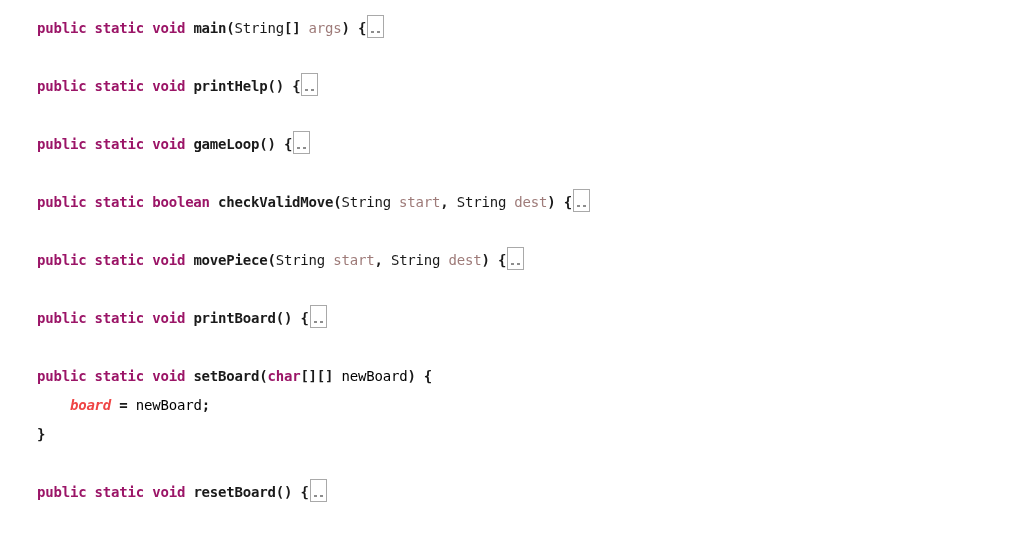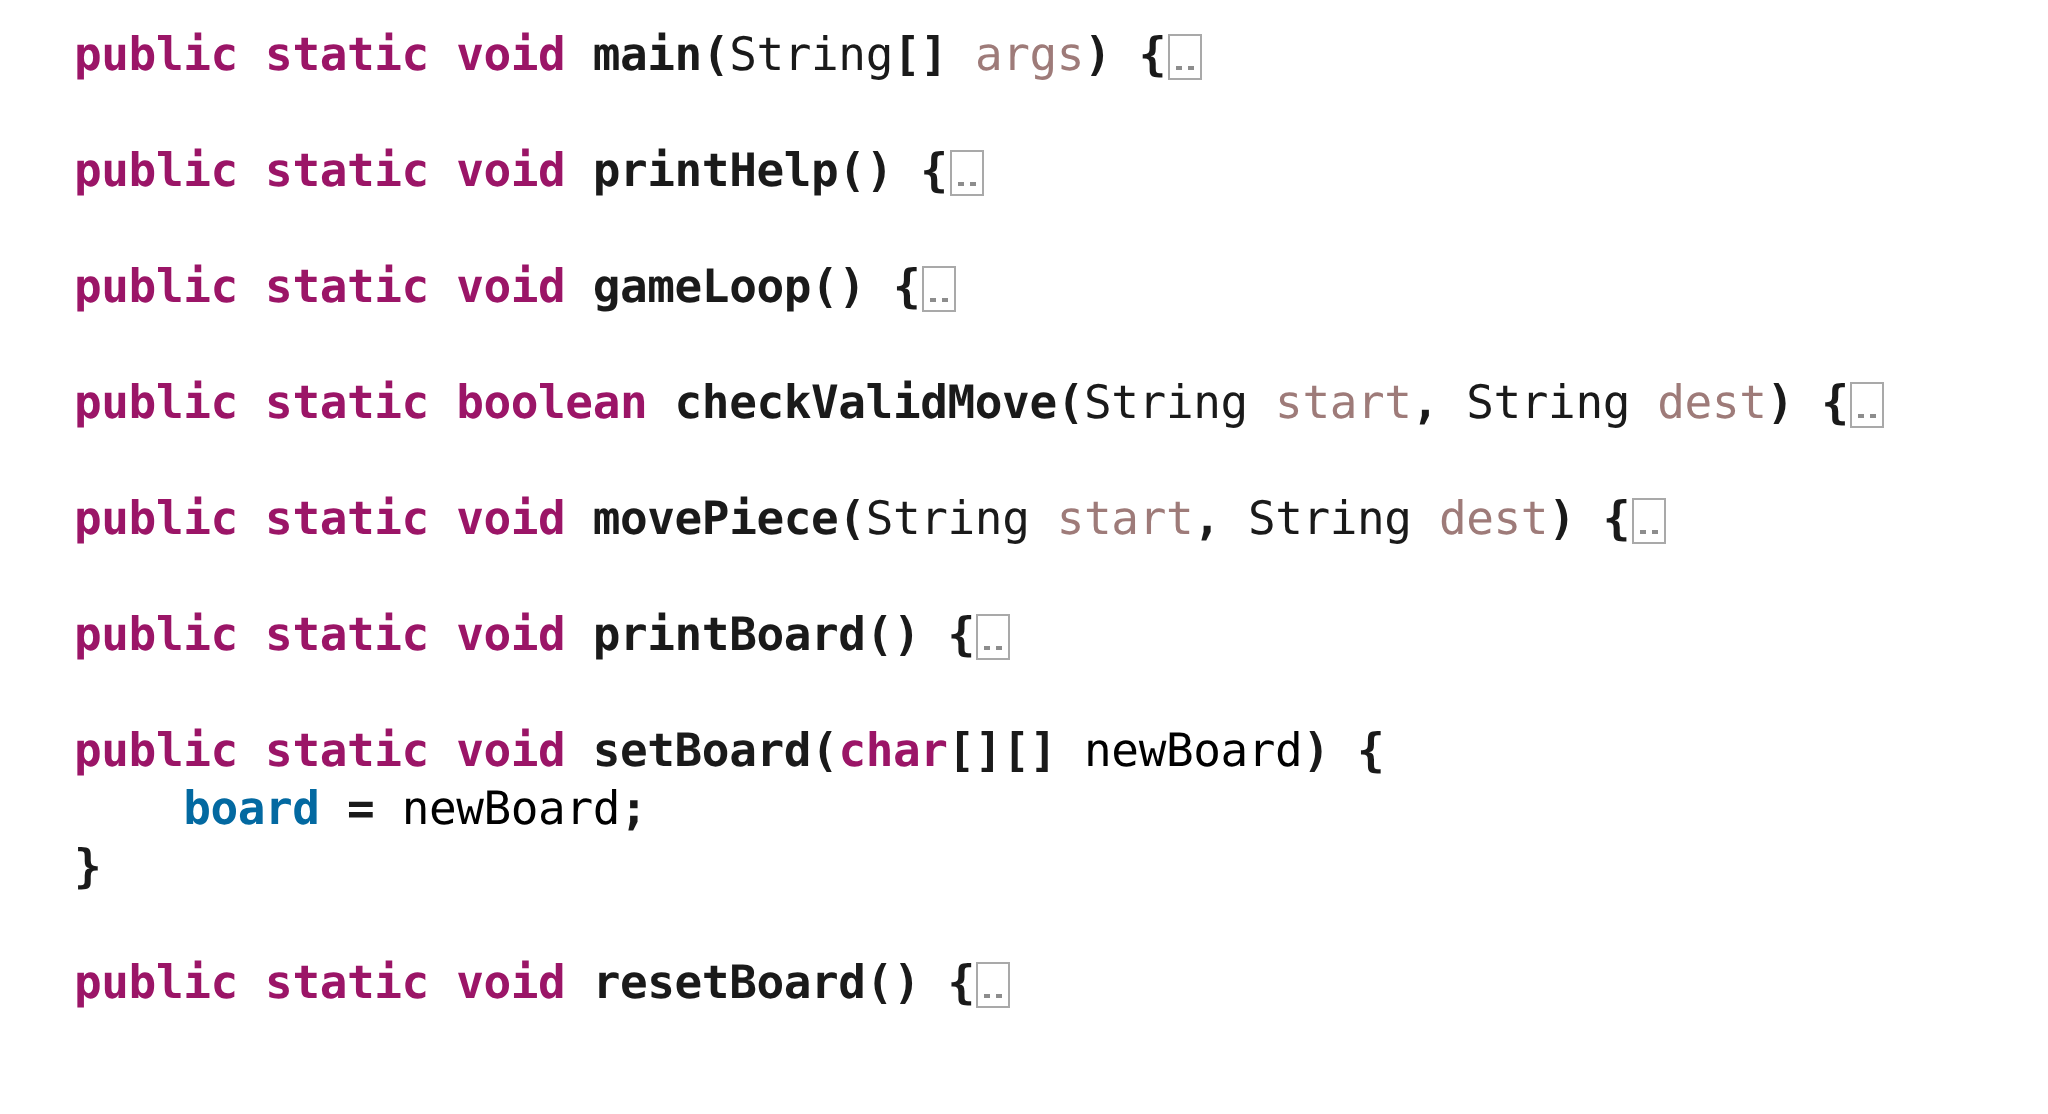--- a/index.html
+++ b/index.html
@@ -29,21 +29,21 @@
     left: 37px;
     top: 14px;
     right: 0;
     bottom: 0;
   }
 
   .code-line {
     height: 29px;
     line-height: 29px;
     white-space: pre;
-    font-size: 23px;
+    font-size: 14px;
     font-family: "DejaVu Sans Mono", "Liberation Mono", monospace;
     letter-spacing: -0.2px;
     color: #1a1a1a;
   }
 
   .code-line.blank {
     height: 29px;
   }
 
   
@@ -65,21 +65,22 @@
   }
   .tok-param {
     color: #9E7B79;
     font-weight: normal;
   }
   .tok-local {
     color: #000000;
     font-weight: normal;
   }
   .tok-field {
-    color: #0369a1;
+    color: #ef4444;
+    font-style: italic;
     font-weight: bold;
   }
   .tok-punct {
     color: #1a1a1a;
     font-weight: bold;
   }
   .tok-brace {
     color: #1a1a1a;
     font-weight: bold;
   }

